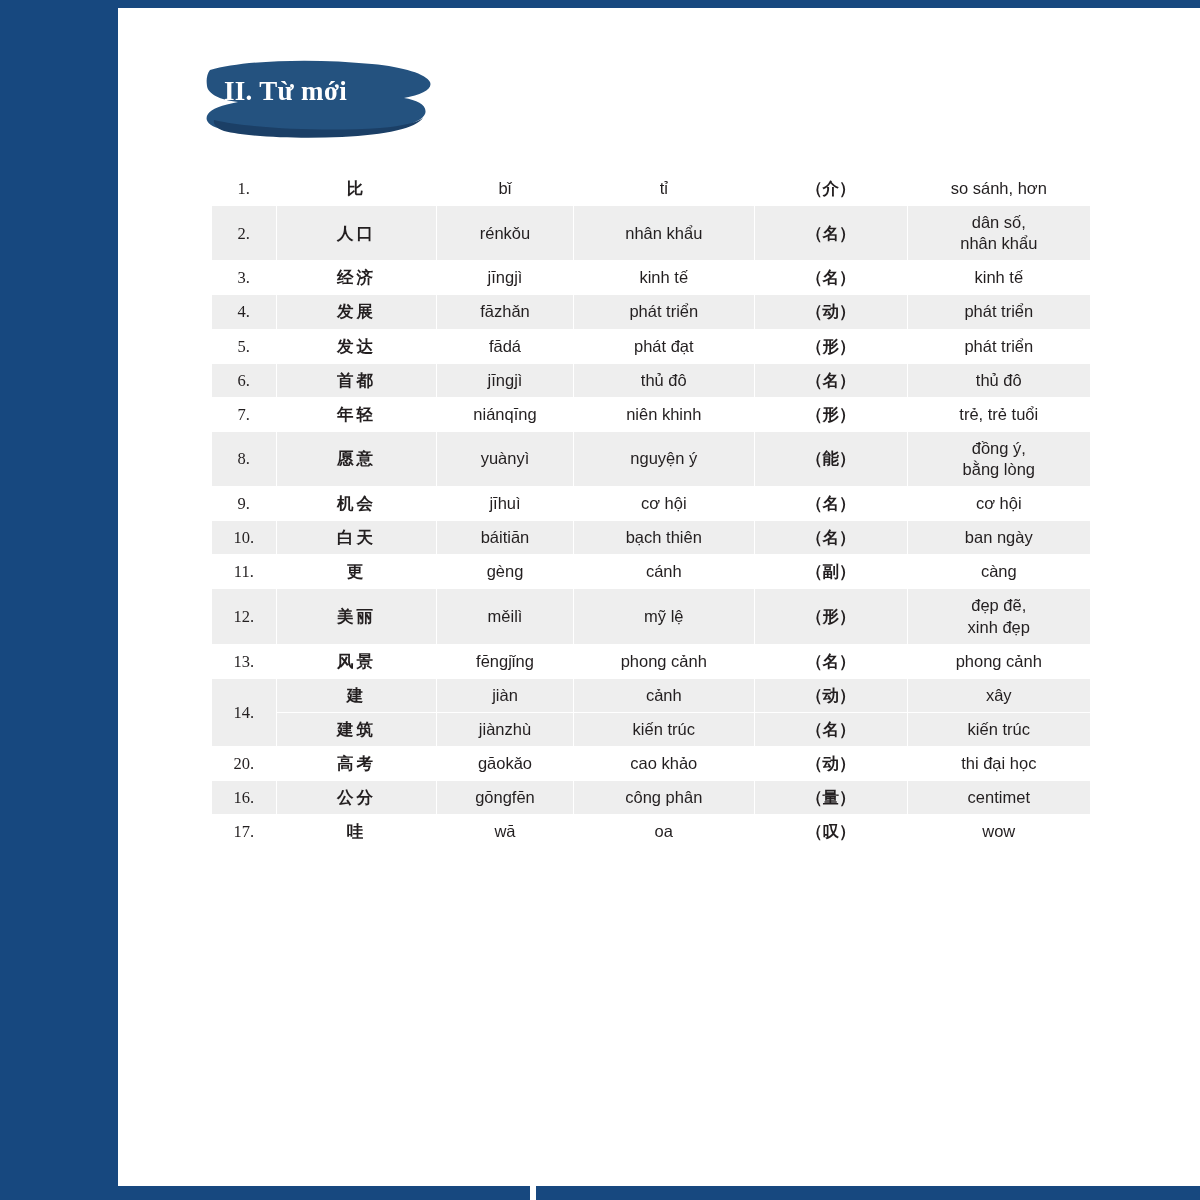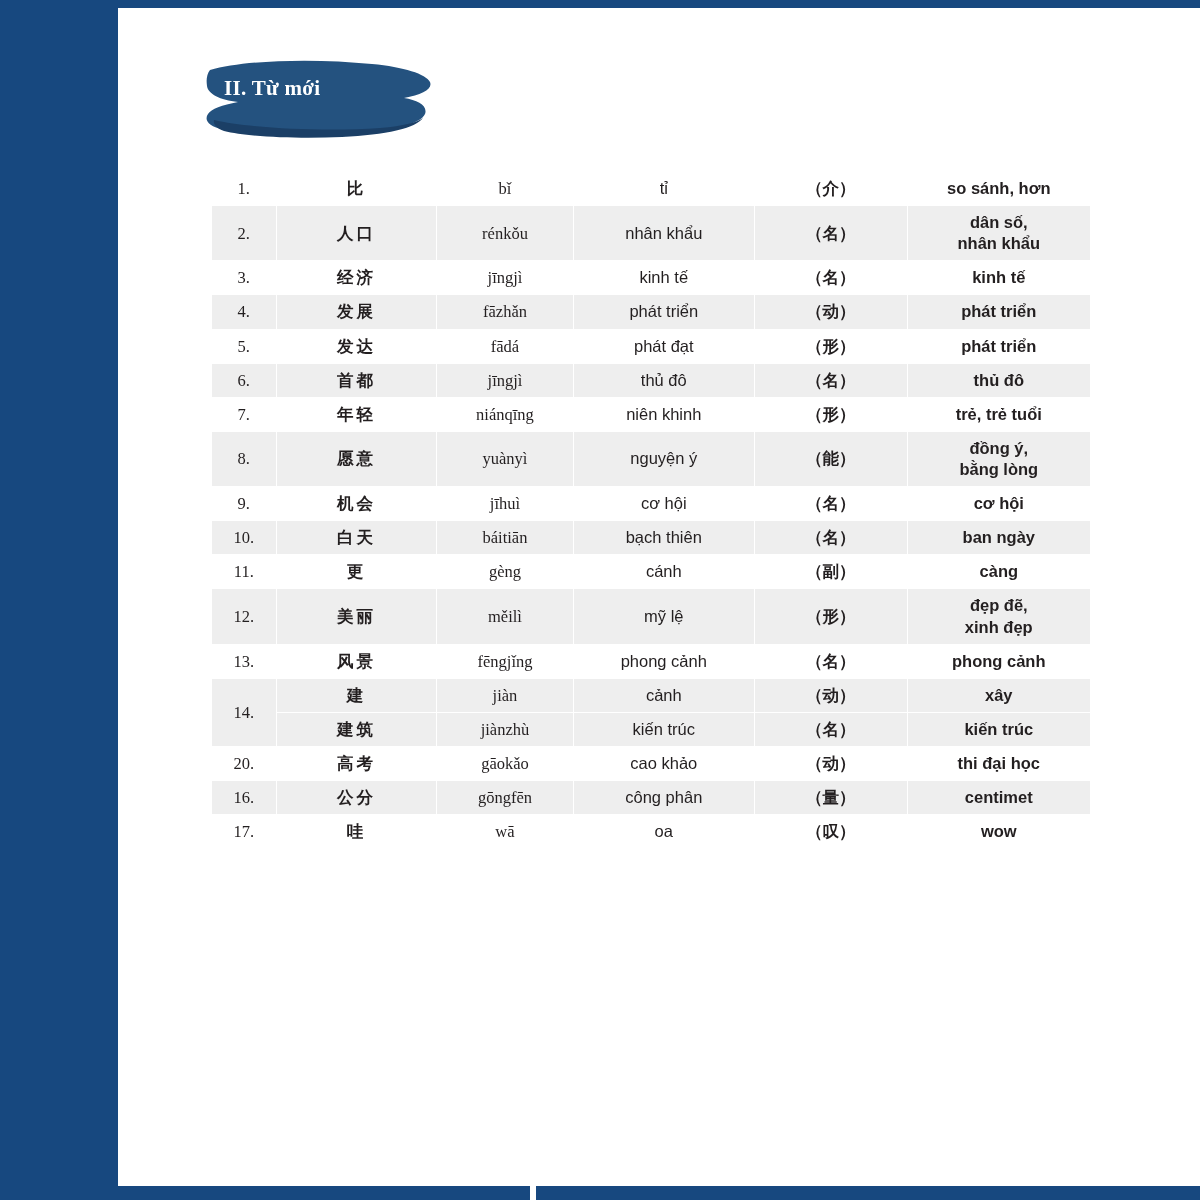--- a/index.html
+++ b/index.html
@@ -76,21 +76,21 @@
     width: 230px;
     height: 84px;
   }
   .heading-text {
     position: absolute;
     left: 20px;
     top: 20px;
     color: #ffffff;
     font-family: "Liberation Serif", serif;
     font-weight: bold;
-    font-size: 21px;
+    font-size: 27px;
     letter-spacing: 0.3px;
     white-space: nowrap;
   }
   
   .vocab-table {
     position: absolute;
     left: 93px;
     top: 163px;
     width: 880px;
     border-collapse: collapse;
@@ -121,37 +121,35 @@
     width: 148px;
     color: #1f5fa8;
     font-family: "DejaVu Sans", sans-serif;
     font-size: 23px;
     font-weight: bold;
     letter-spacing: 3px;
   }
   .col-pinyin {
     width: 124px;
     font-size: 16.5px;
-    font-family: Liberation Serif, serif;
   }
   .col-hanviet {
     width: 168px;
     font-size: 16.5px;
   }
   .col-type {
     width: 140px;
     color: #1f5fa8;
     font-family: "DejaVu Sans", sans-serif;
     font-size: 18px;
     font-weight: bold;
   }
   .col-meaning {
     width: 170px;
     font-size: 16.5px;
-    font-weight: bold;
   }
   .cell-stack-num {
     vertical-align: middle;
   }
 </style>
 </head>
 <body>
 
 <div class="page">
   <div class="frame-left"></div>

